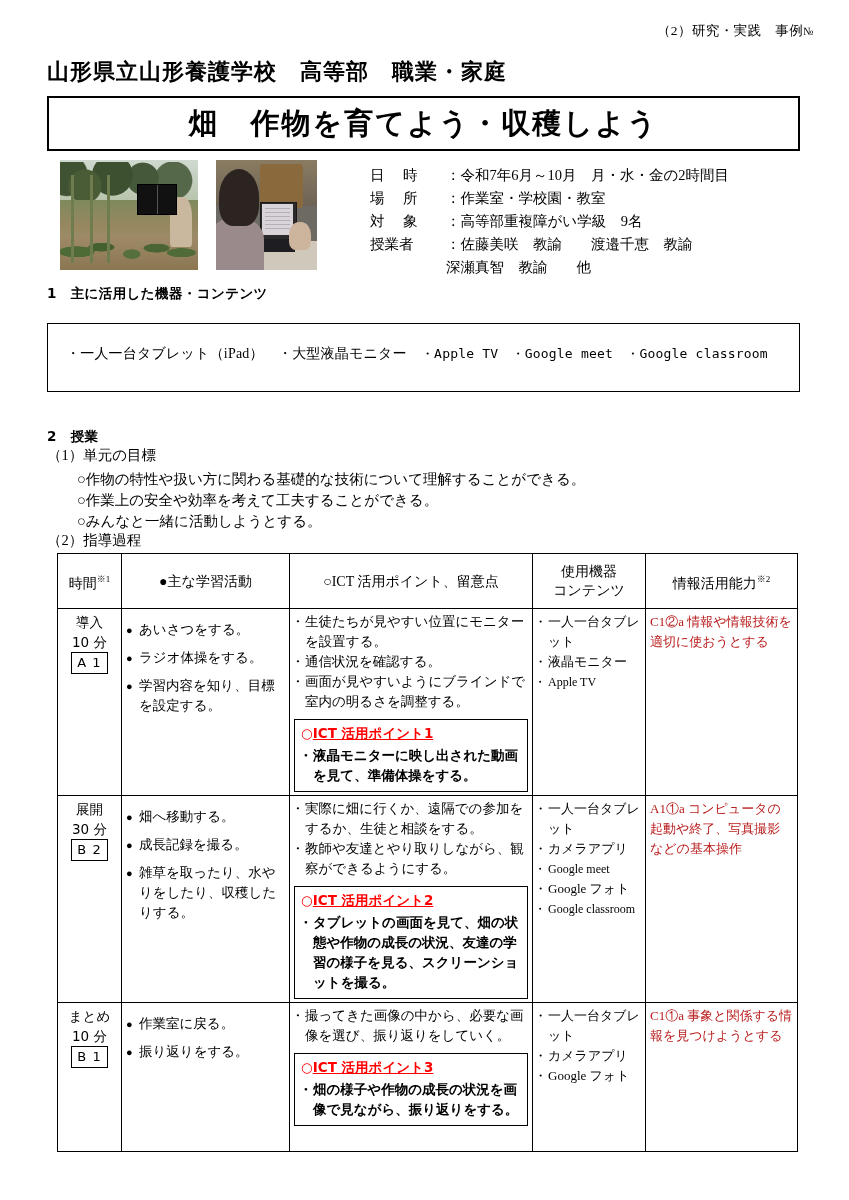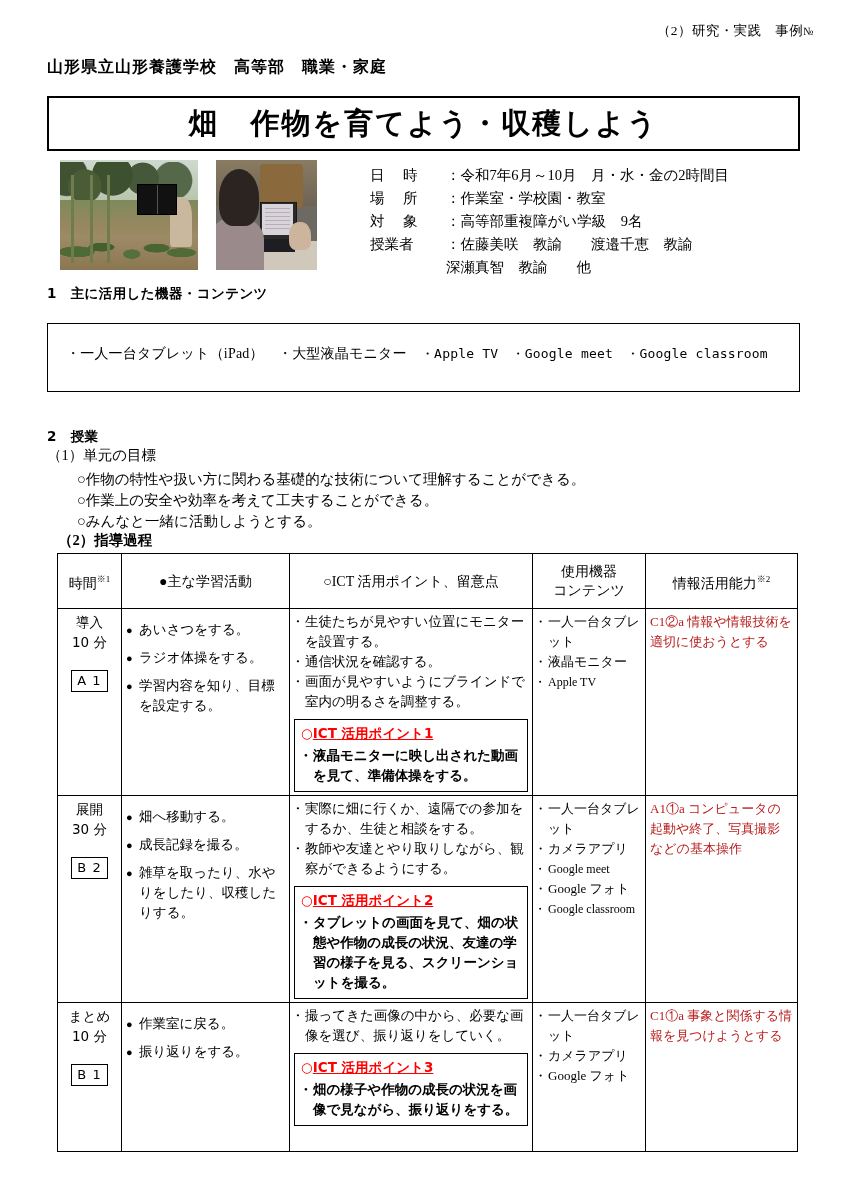--- a/index.html
+++ b/index.html
@@ -29,21 +29,21 @@
     white-space: nowrap;
   }
   .doc-ref .small-no { font-size: 11px; }
 
   
   .school-line {
     position: absolute;
     top: 57px;
     left: 47px;
     font-family: "DejaVu Sans", "Liberation Sans", sans-serif;
-    font-size: 16px;
+    font-size: 22px;
     font-weight: bold;
     letter-spacing: 1px;
     white-space: nowrap;
   }
 
   
   .title-box {
     position: absolute;
     top: 96px;
     left: 47px;
@@ -181,21 +181,21 @@
   }
   .mono { font-family: "DejaVu Sans Mono", "Liberation Mono", monospace; font-size: 13px; }
 
   
   .sub-head {
     position: absolute;
     font-size: 14.5px;
     white-space: nowrap;
   }
   #goal-head { top: 446px; left: 47px; }
-  #process-head { top: 531px; left: 58px; font-weight: bold; }
+  #process-head { top: 531px; left: 47px; }
   .goal-list {
     position: absolute;
     top: 469px;
     left: 77px;
     font-size: 14.5px;
     line-height: 21px;
   }
   .goal-item { white-space: nowrap; }
 
   
@@ -232,21 +232,21 @@
     text-align: center;
     font-family: "DejaVu Sans", "Liberation Sans", sans-serif;
     font-size: 13.5px;
     line-height: 20px;
     padding-top: 6px;
   }
   .code-box {
     display: inline-block;
     border: 1px solid #000;
     padding: 0px 5px;
-    margin-top: 18px;
+    margin-top: 0;
     font-size: 13px;
     letter-spacing: 1px;
   }
   .cell-act {
     font-size: 13.5px;
     line-height: 20px;
     padding-top: 6px;
   }
   .cell-act .li { text-indent: 0; padding-left: 13px; position: relative; margin-top: 8px; }
   .cell-act .li:before {

